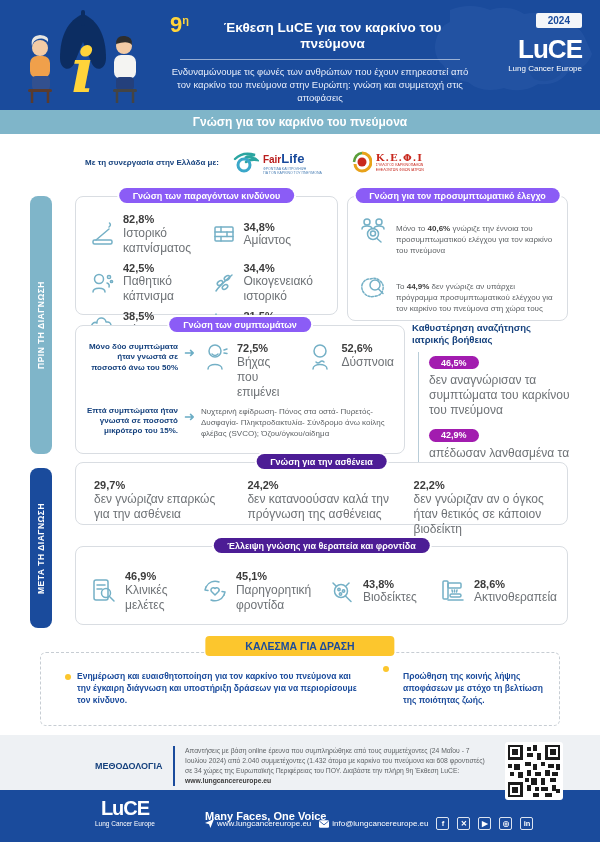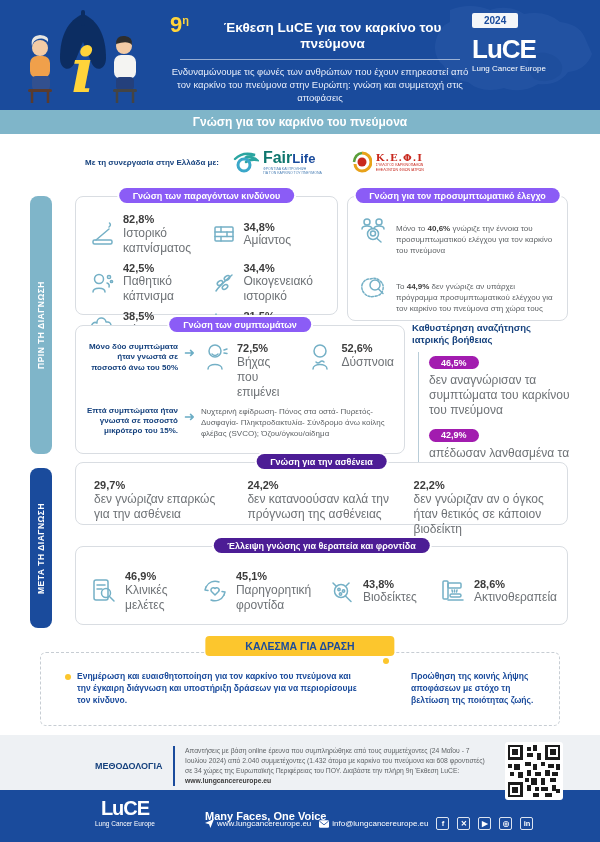--- a/index.html
+++ b/index.html
@@ -11,33 +11,33 @@
   .hdr{left:0;top:0;width:600px;height:110px;background:#1a4b9c;overflow:hidden;}
   .euromap{position:absolute;right:0;top:0;opacity:.45;}
   .hero{position:absolute;left:18px;top:6px;width:130px;height:100px;}
   .hdr-center{position:absolute;left:170px;top:14px;width:300px;color:#fff;text-align:center;}
   .hdr-title-row{display:flex;align-items:baseline;justify-content:center;gap:6px;}
   .nine{color:#ffd43a;font-size:22px;font-weight:bold;line-height:1;}
   .nine sup{font-size:11px;}
   .hdr-title{font-size:13.5px;font-weight:bold;margin:0;line-height:1.2;}
   .hdr-rule{border:none;border-top:1px solid rgba(255,255,255,.55);margin:7px 10px 6px;}
   .hdr-sub{font-size:9.5px;line-height:1.35;margin:0;color:#e8eefb;}
-  .hdr-right{position:absolute;right:18px;top:10px;width:110px;text-align:left;color:#fff;}
+  .hdr-right{position:absolute;right:18px;top:10px;width:110px;text-align:right;color:#fff;}
   .badge-year{display:inline-block;background:#f4f6f9;color:#1a4b9c;font-weight:bold;font-size:10px;padding:2px 12px;border-radius:2px;margin-bottom:8px;}
   .luce-big{font-size:26px;font-weight:bold;letter-spacing:-1px;line-height:1;}
   .luce-sub{font-size:8px;margin-top:2px;}
 
   
   .banner{left:0;top:110px;width:600px;height:24px;background:#7fb5c9;color:#fff;font-weight:bold;font-size:12px;display:flex;align-items:center;justify-content:center;}
 
   
   .partners{left:0;top:138px;width:508px;height:48px;display:flex;align-items:center;gap:14px;padding-left:85px;box-sizing:border-box;}
   .partners-label{font-size:8px;color:#16427e;font-weight:bold;}
   .logo-fairlife{display:flex;align-items:center;gap:4px;}
-  .fair{color:#0f766e;font-weight:bold;font-size:16px;margin-top:21px;}
+  .fair{color:#b91c1c;font-weight:bold;font-size:10px;margin-top:21px;}
   .life{color:#1a4b9c;font-weight:bold;font-size:13px;}
   .tiny{font-size:3.5px;color:#4a7fb5;line-height:1.2;}
   .logo-kefi{display:flex;align-items:center;gap:4px;margin-left:16px;}
   .kefi-name{color:#c8281e;font-weight:bold;font-size:10px;letter-spacing:1px;font-family:"DejaVu Serif",serif;}
   .tiny-red{font-size:3.5px;color:#c8281e;line-height:1.2;}
 
   
   .stage-tab{width:22px;border-radius:8px;color:#fff;font-weight:bold;font-size:8.5px;display:flex;align-items:center;justify-content:center;writing-mode:vertical-rl;transform:rotate(180deg);letter-spacing:.5px;}
   .stage-before{left:30px;top:196px;height:258px;background:#7fb5c9;}
   .stage-after{left:30px;top:468px;height:160px;background:#1a4b9c;}
@@ -405,21 +405,21 @@
       <line x1="46" y1="22" x2="56" y2="20" stroke="#fcc62d" stroke-width="2" stroke-linecap="round"></line>
       <line x1="44" y1="32" x2="52" y2="37" stroke="#fcc62d" stroke-width="2" stroke-linecap="round"></line>
     </svg>
     <div class="cta-bullets">
       <div class="cta-bullet one">
         <span class="dot"></span>
         <p class="cta-txt" style="margin:0">Ενημέρωση και ευαισθητοποίηση για τον καρκίνο του πνεύμονα και την έγκαιρη διάγνωση και υποστήριξη δράσεων για να περιορίσουμε τον κίνδυνο.</p>
       </div>
       <div class="cta-bullet two">
         <span class="dot"></span>
-        <p class="cta-txt" style="margin:16px">Προώθηση της κοινής λήψης αποφάσεων με στόχο τη βελτίωση της ποιότητας ζωής.</p>
+        <p class="cta-txt" style="margin:8px">Προώθηση της κοινής λήψης αποφάσεων με στόχο τη βελτίωση της ποιότητας ζωής.</p>
       </div>
     </div>
   </div>
 
   <div class="abs method">
     <div class="method-label">ΜΕΘΟΔΟΛΟΓΙΑ</div>
     <p class="method-text" style="margin:0"><span>Απαντήσεις με βάση online έρευνα που συμπληρώθηκε από τους συμμετέχοντες (24 Μαΐου - 7 Ιουλίου 2024) από 2.040 συμμετέχοντες (1.432 άτομα με καρκίνο του πνεύμονα και 608 φροντιστές) σε 34 χώρες της Ευρωπαϊκής Περιφέρειας του ΠΟΥ.  Διαβάστε την πλήρη 9η Έκθεση LuCE:</span> <b>www.lungcancereurope.eu</b></p>
   </div>
 
   <div class="abs qr">

